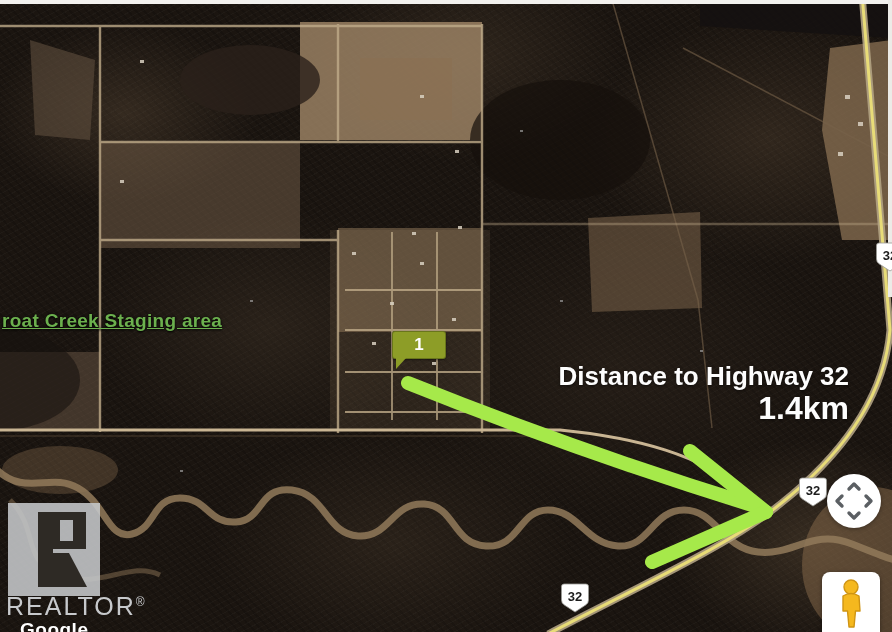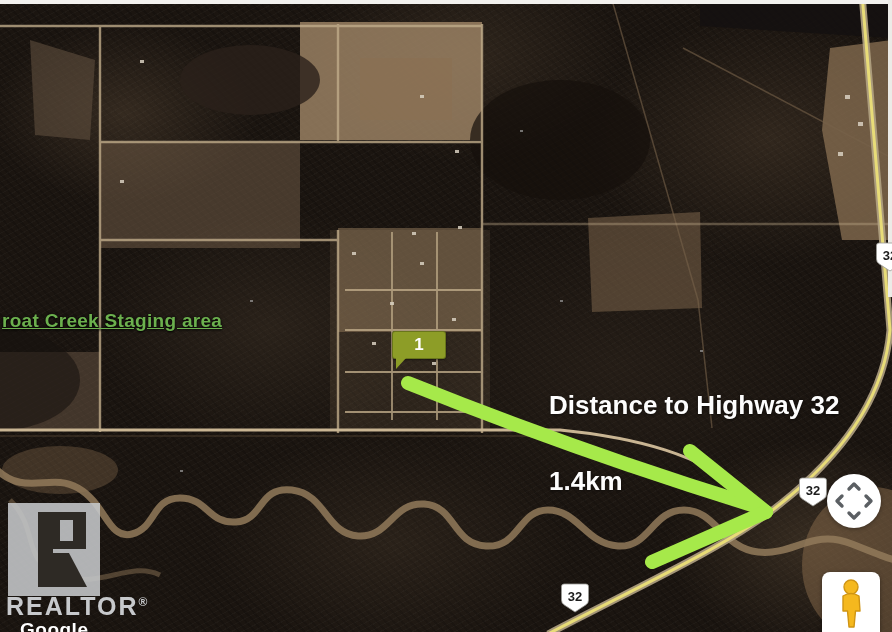--- a/index.html
+++ b/index.html
@@ -26,38 +26,38 @@
   .place-label{position:absolute;left:2px;top:310px;font-size:19px;font-weight:bold;
     color:#6cb04e;letter-spacing:.3px;
     text-shadow:0 1px 2px rgba(0,0,0,.9),0 0 3px rgba(0,0,0,.7);white-space:nowrap;text-decoration:underline;}
   .marker{position:absolute;left:392px;top:331px;width:52px;height:26px;
     background:#8d9d27;border:1px solid rgba(40,45,5,.35);border-radius:3px;
     box-shadow:0 1px 2px rgba(0,0,0,.45);cursor:pointer;}
   .marker .num{display:block;text-align:center;line-height:25px;color:#fff;
     font-size:17px;font-weight:bold;}
   .marker .tail{position:absolute;left:3px;bottom:-11px;width:0;height:0;
     border-top:12px solid #8d9d27;border-right:11px solid transparent;}
-  .annotation{position:absolute;left:549px;top:390px;width:300px;text-align:left;
+  .annotation{position:absolute;left:549px;top:361px;width:300px;text-align:right;
     color:#fdfdfd;font-weight:bold;text-shadow:0 1px 3px rgba(0,0,0,.55);}
   .annotation .l1{font-size:26px;line-height:30px;}
-  .annotation .l2{font-size:26px;line-height:34px;margin-top:44px;}
+  .annotation .l2{font-size:32px;line-height:34px;}
   .shield{position:absolute;width:28px;height:31px;}
   .shield svg{display:block;}
   .shield-main{left:799px;top:477px;}
   .shield-bottom{left:561px;top:583px;}
   .shield-edge{left:876px;top:242px;}
   .pan-control{position:absolute;left:827px;top:474px;width:54px;height:54px;
     background:#fff;border-radius:50%;box-shadow:0 1px 4px rgba(0,0,0,.35);cursor:pointer;}
   .pegman-btn{position:absolute;left:822px;top:572px;width:58px;height:70px;
     background:#fff;border-radius:8px;box-shadow:0 1px 4px rgba(0,0,0,.4);cursor:pointer;
     display:flex;justify-content:center;}
   .realtor{position:absolute;left:8px;top:503px;width:92px;height:93px;
     background:rgba(198,200,203,.88);}
   .realtor-word{position:absolute;left:6px;top:592px;color:#c7c9cc;font-size:25px;
-    font-weight:700;letter-spacing:2px;font-family:"Liberation Sans",sans-serif;}
+    font-weight:400;letter-spacing:2px;font-family:"Liberation Sans",sans-serif;}
   .realtor-word sup{font-size:12px;}
   .google-wm{position:absolute;left:20px;top:619px;color:#fff;font-size:19px;
     font-weight:bold;letter-spacing:.5px;}
 </style>
 </head>
 <body>
 
 <div class="stage">
 
   <div class="terrain-base"></div>

